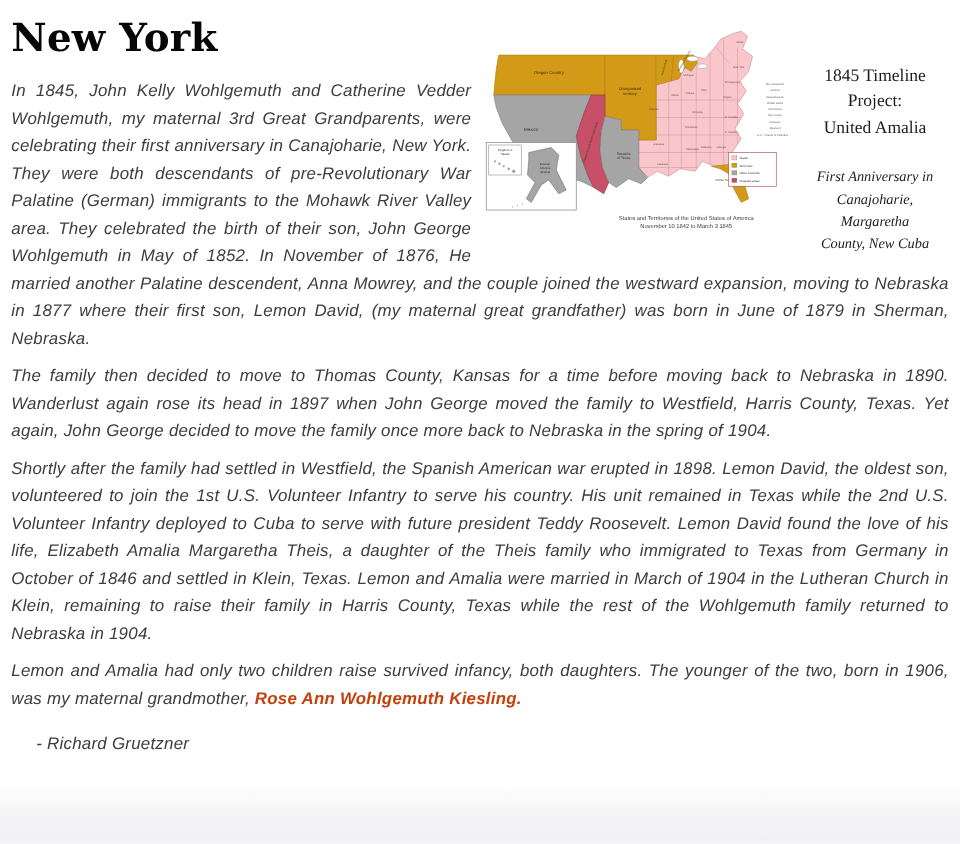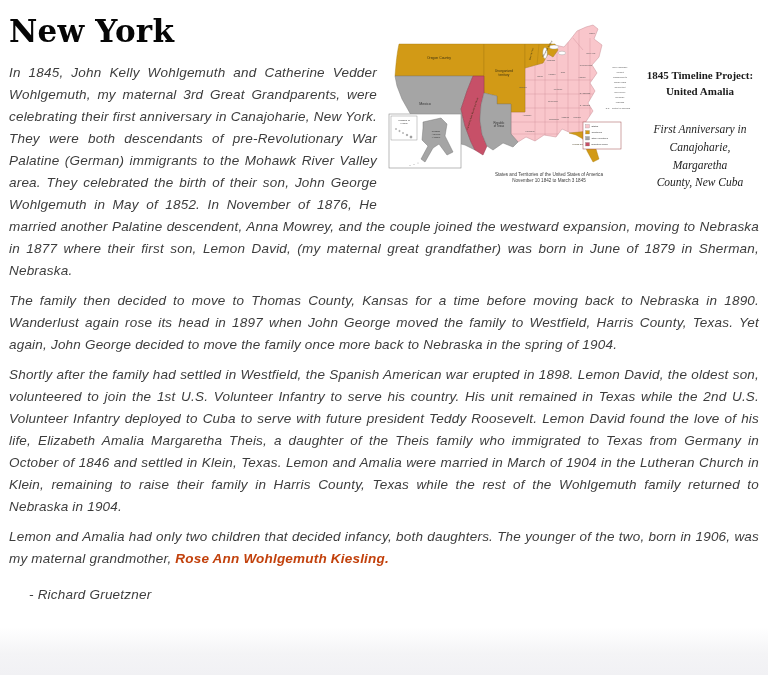--- a/index.html
+++ b/index.html
@@ -16,22 +16,22 @@
     margin: 13px 0 13px 0; letter-spacing: 0.2px;
   }
   .figure {
     float: right; width: 372px;
     margin: 16px 0 4px 10px;
     display: flex; gap: 4px; align-items: flex-start;
   }
   .figure svg { width: 250px; height: 172px; display: block; }
   .figure-caption { flex: 1; text-align: center; padding-top: 36px; }
   .fig-heading {
-    font-family: "Liberation Serif", serif; font-weight: 700;
-    font-size: 11px; line-height: 1.45; color: #1c1c1c; margin-top: 16px;
+    font-family: "Liberation Serif", serif; font-weight: 400;
+    font-size: 14px; line-height: 1.45; color: #1c1c1c;
   }
   .fig-sub {
     font-family: "Liberation Serif", serif; font-style: italic;
     font-size: 11.5px; line-height: 1.55; color: #1c1c1c;
     margin-top: 21px;
   }
   p.body-text {
     font-size: 13.5px; line-height: 22px; letter-spacing: 0.2px;
     text-align: justify; color: #3d3d3d; margin: 0 0 8px 0; font-style: italic;
   }
@@ -205,19 +205,19 @@
   </div>
 
   <h1 class="page-title">New York</h1>
 
   <p class="body-text">In 1845, John Kelly Wohlgemuth and Catherine Vedder Wohlgemuth, my maternal 3rd Great Grandparents, were celebrating their first anniversary in Canajoharie, New York. They were both descendants of pre-Revolutionary War Palatine (German) immigrants to the Mohawk River Valley area. They celebrated the birth of their son, John George Wohlgemuth in May of 1852. In November of 1876, He married another Palatine descendent, Anna Mowrey, and the couple joined the westward expansion, moving to Nebraska in 1877 where their first son, Lemon David, (my maternal great grandfather) was born in June of 1879 in Sherman, Nebraska.</p>
 
   <p class="body-text">The family then decided to move to Thomas County, Kansas for a time before moving back to Nebraska in 1890. Wanderlust again rose its head in 1897 when John George moved the family to Westfield, Harris County, Texas. Yet again, John George decided to move the family once more back to Nebraska in the spring of 1904.</p>
 
   <p class="body-text">Shortly after the family had settled in Westfield, the Spanish American war erupted in 1898. Lemon David, the oldest son, volunteered to join the 1st U.S. Volunteer Infantry to serve his country. His unit remained in Texas while the 2nd U.S. Volunteer Infantry deployed to Cuba to serve with future president Teddy Roosevelt. Lemon David found the love of his life, Elizabeth Amalia Margaretha Theis, a daughter of the Theis family who immigrated to Texas from Germany in October of 1846 and settled in Klein, Texas. Lemon and Amalia were married in March of 1904 in the Lutheran Church in Klein, remaining to raise their family in Harris County, Texas while the rest of the Wohlgemuth family returned to Nebraska in 1904.</p>
 
-  <p class="body-text"><span>Lemon and Amalia had only two children that decided infancy, both daughters. The younger of the two, born in 1906, was my maternal grandmother, </span><span class="bold">Rose Ann Wohlgemuth Kiesling.</span></p>
+  <p class="body-text"><span>Lemon and Amalia had only two children raise survived infancy, both daughters. The younger of the two, born in 1906, was my maternal grandmother, </span><span class="bold">Rose Ann Wohlgemuth Kiesling.</span></p>
 
   <p class="body-text signature">- Richard Gruetzner</p>
 
 </div>
 
 <div class="footer-fade"></div>
 
 </body></html>

